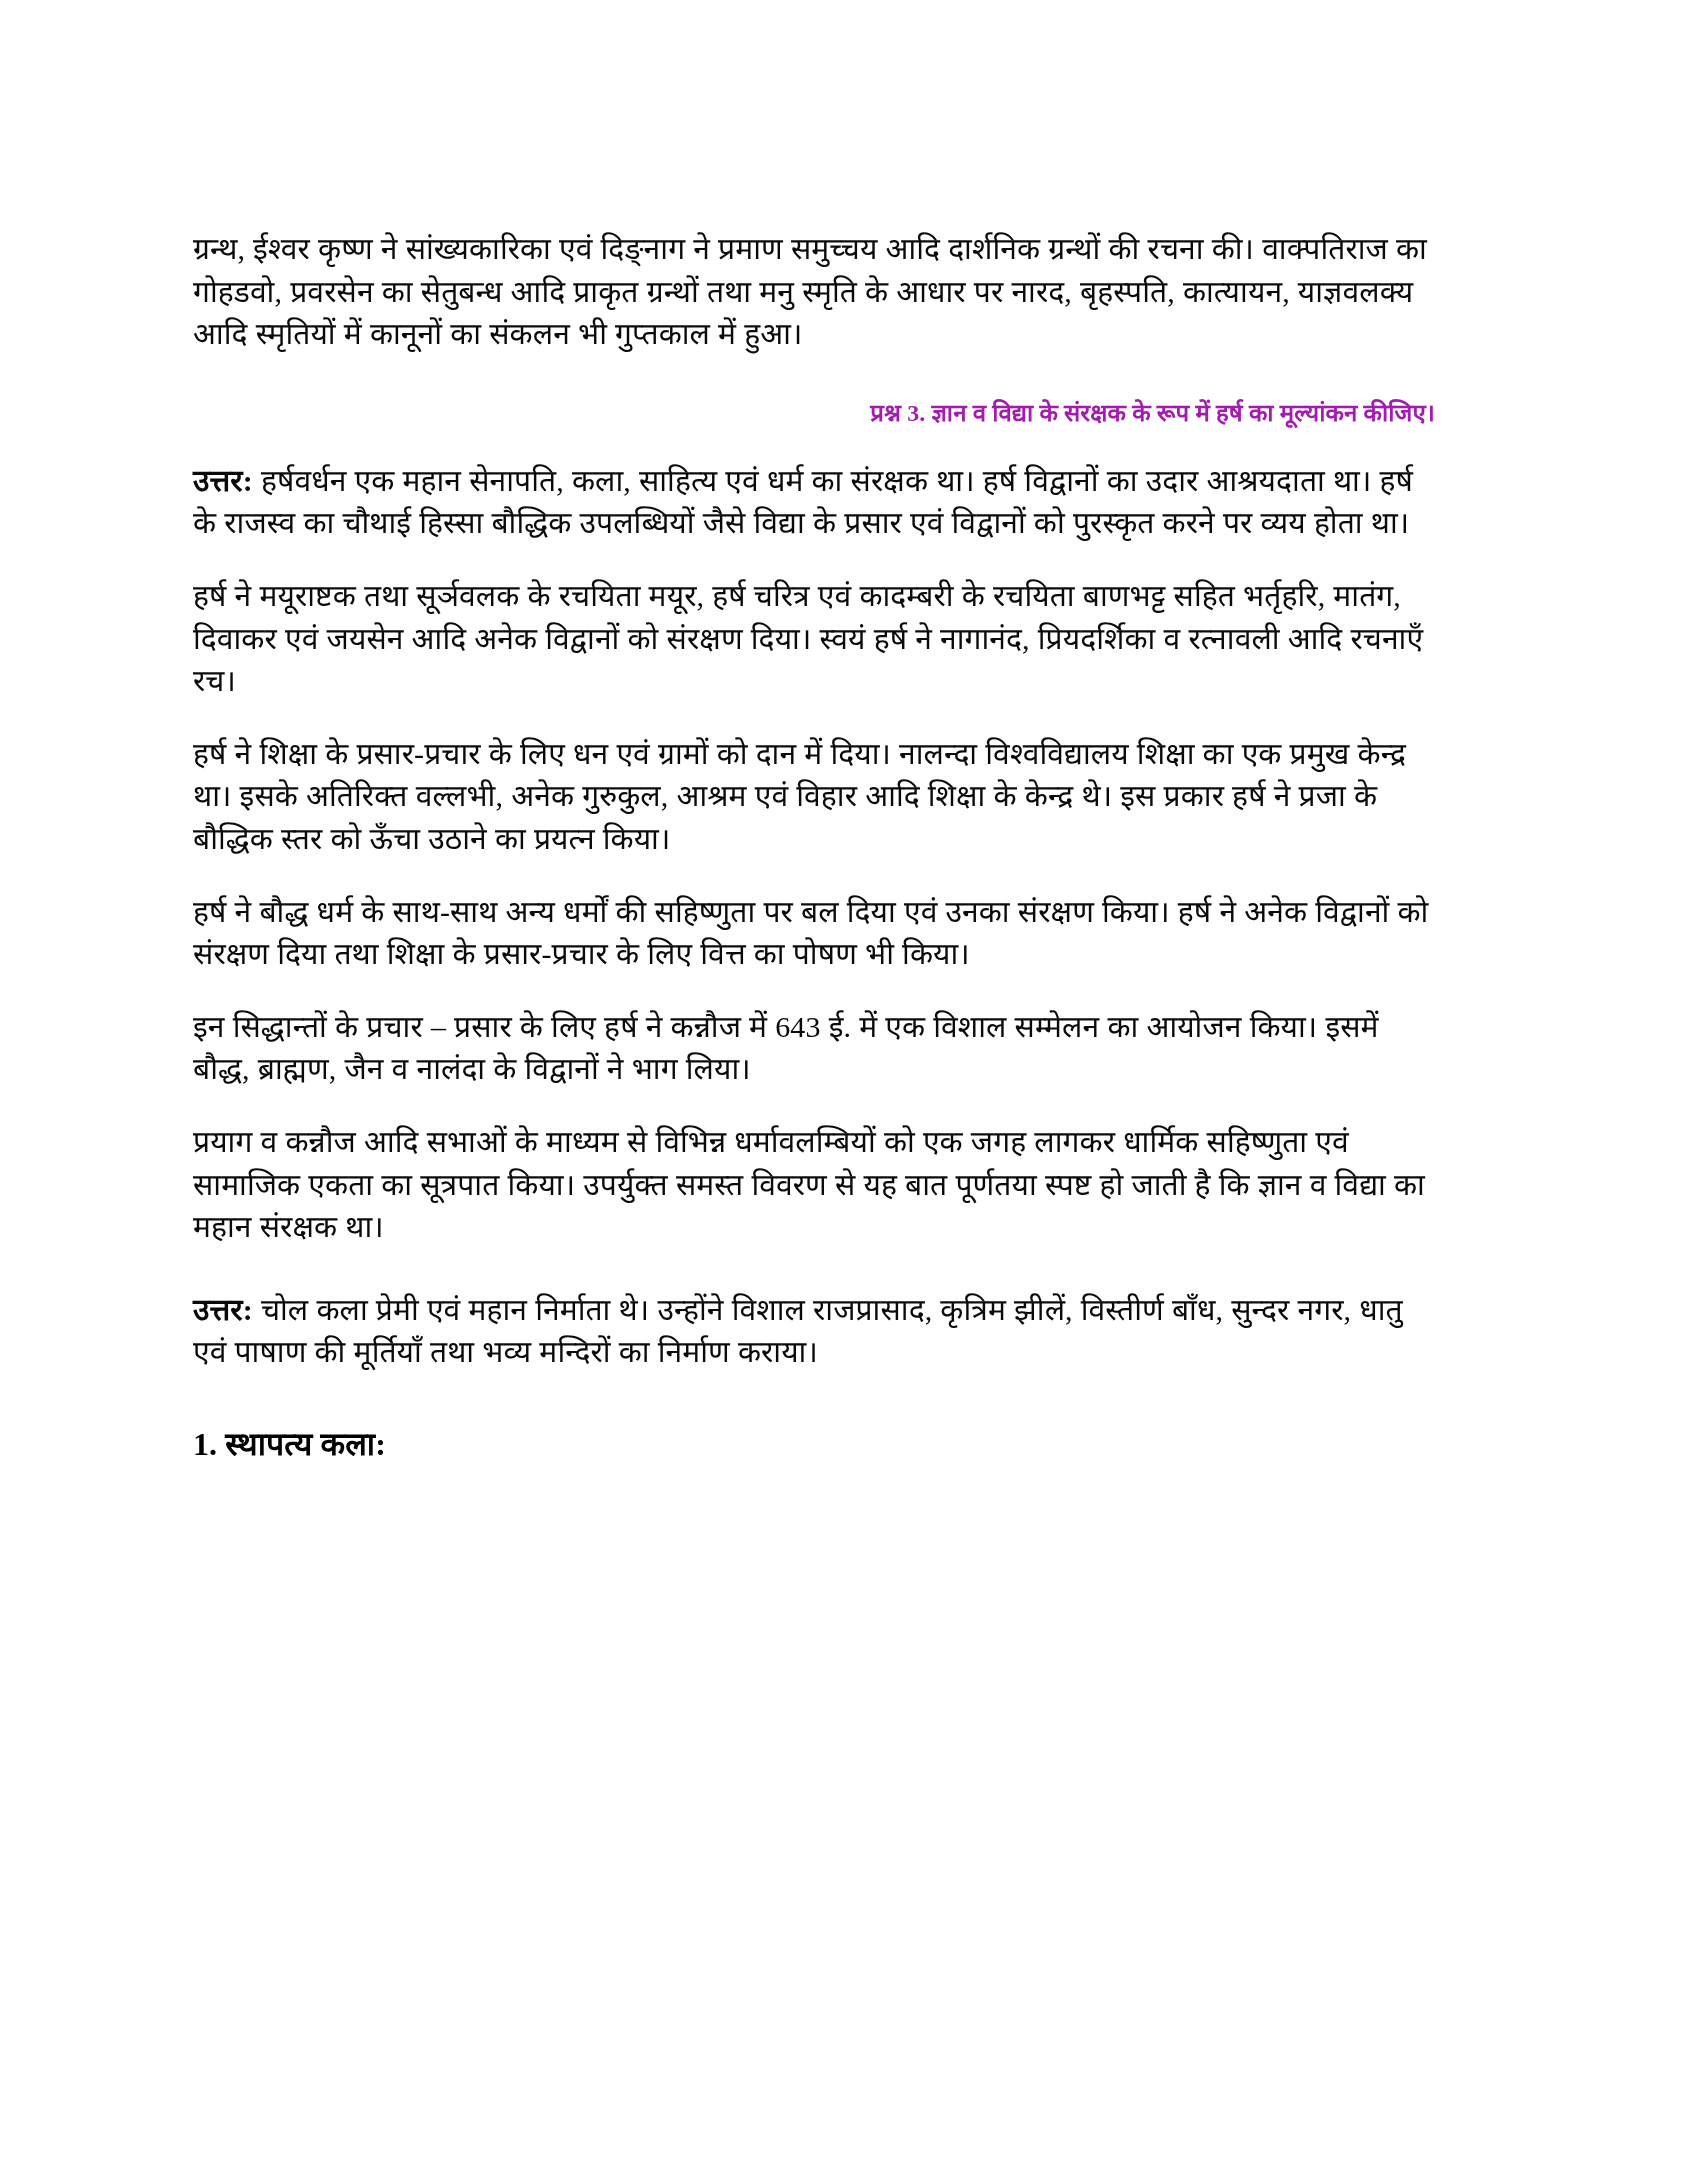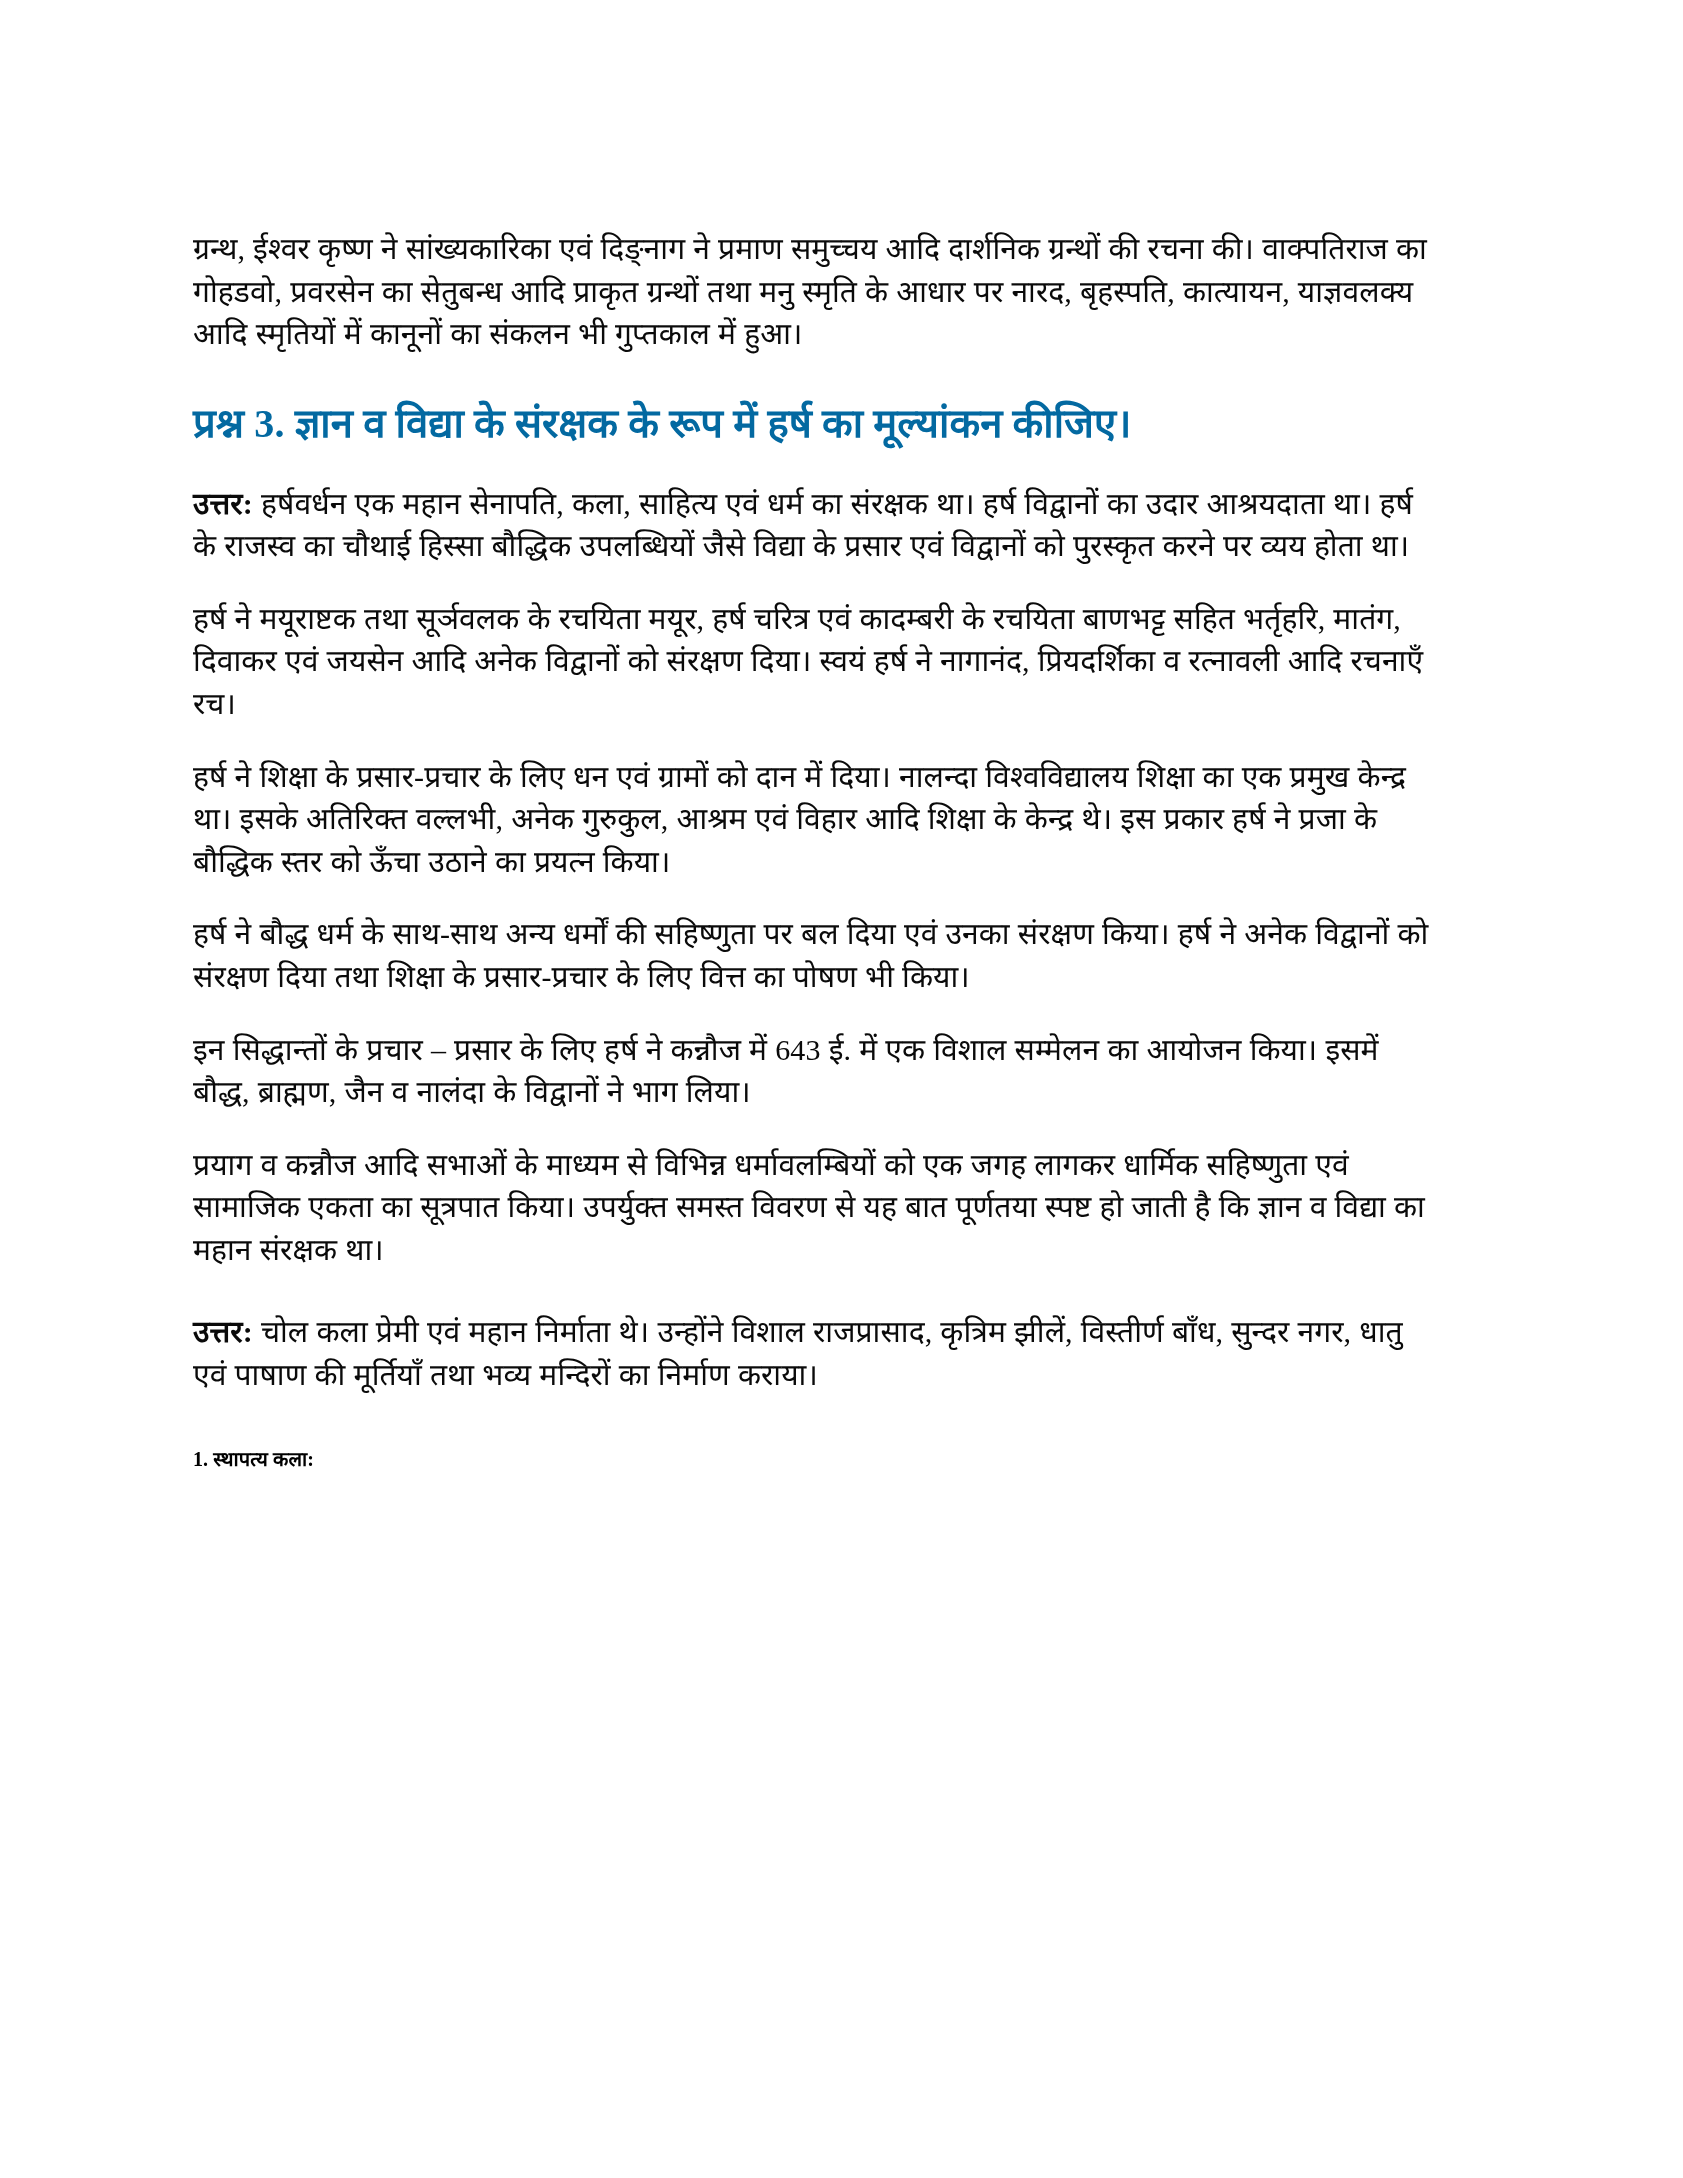--- a/index.html
+++ b/index.html
@@ -32,30 +32,31 @@
     text-align: left;
     letter-spacing: 0.1px;
     word-spacing: 0.5px;
   }
   .para .lead {
     font-weight: bold;
   }
   
   .qheading {
     font-family: "Liberation Serif", "DejaVu Serif", serif;
-    font-size: 40px;
+    font-size: 24px;
     line-height: 1.42;
     font-weight: bold;
-    color: #0369a1;
+    color: #a21caf;
     margin: 0 0 30px 0;
     letter-spacing: 0.1px;
+    text-align: right;
   }
   .subheading {
     font-family: "Liberation Serif", "DejaVu Serif", serif;
-    font-size: 20px;
+    font-size: 32px;
     line-height: 1.42;
     font-weight: bold;
     color: #000000;
     margin: 0;
     letter-spacing: 0.1px;
   }
   .gap-sm { height: 10px; }
   .gap-md { height: 18px; }
 </style>
 </head>

